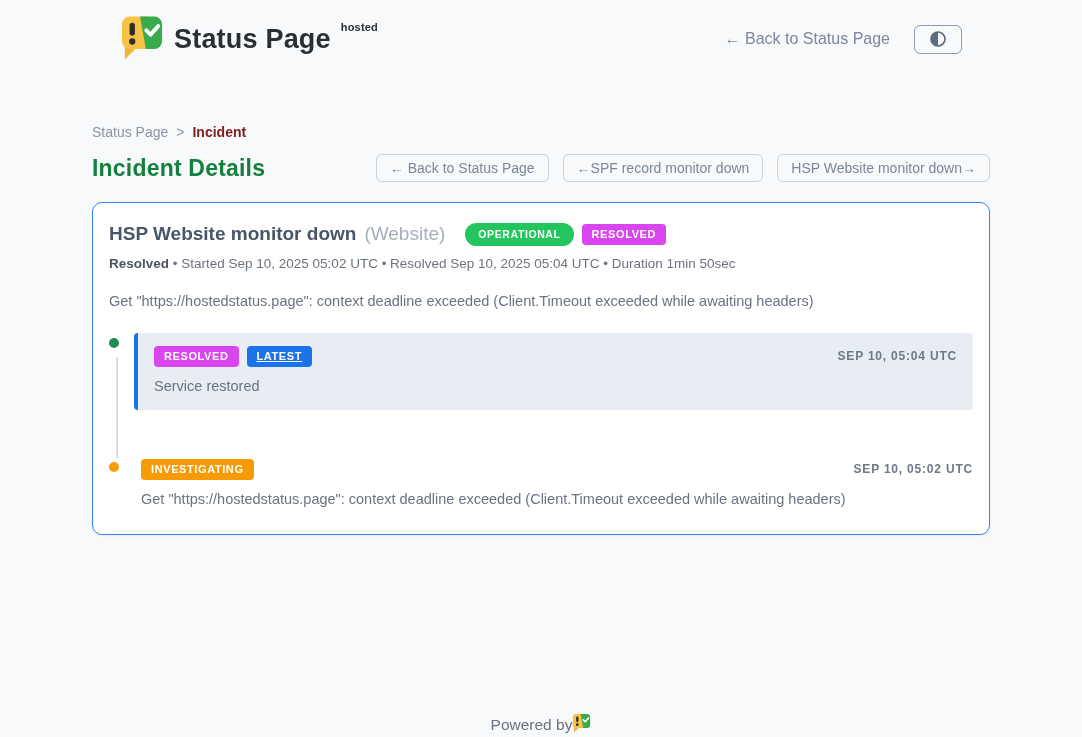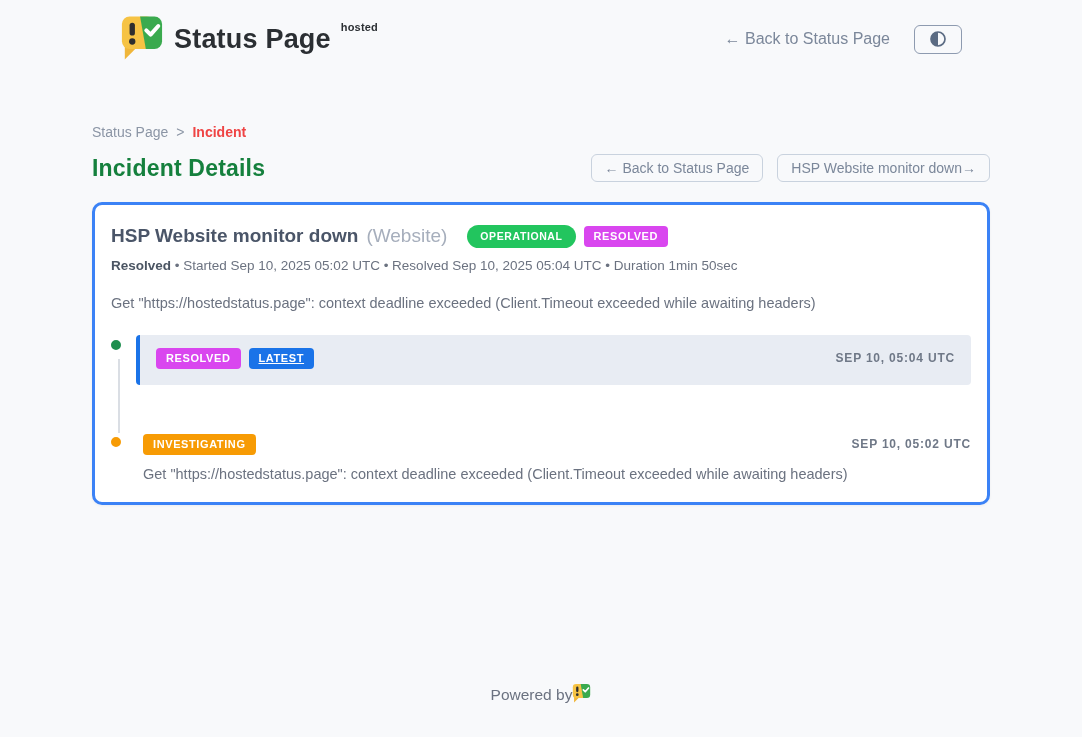--- a/index.html
+++ b/index.html
@@ -22,34 +22,34 @@
   .back-link { color: #7b879a; font-size: 16px; text-decoration: none; cursor: pointer; }
   .theme-toggle {
     width: 48px; height: 29px; border: 1px solid #8e9bb0; border-radius: 6px;
     background: #f8f9fb; display: flex; align-items: center; justify-content: center; cursor: pointer;
   }
   
   .container { max-width: 898px; margin: 0 auto; }
   .main { padding-top: 46px; }
   .breadcrumb { font-size: 14px; color: #8b95a5; display: flex; align-items: center; gap: 8px; }
   .breadcrumb .crumb-link { color: #8b95a5; text-decoration: none; cursor: pointer; }
-  .breadcrumb .crumb-current { color: #ef4444; font-weight: bold; }
+  .breadcrumb .crumb-current { color: #7f1d1d; font-weight: bold; }
   .title-row { margin-top: 14px; display: flex; align-items: center; justify-content: space-between; }
   .page-title { font-size: 23px; font-weight: bold; color: #15803d; letter-spacing: 0.2px; }
   .nav-buttons { display: flex; gap: 14px; }
   .nav-btn {
     border: 1px solid #c9d2de; border-radius: 6px; background: transparent;
     color: #7b879a; font-size: 14px; font-family: "Liberation Sans", sans-serif;
     padding: 5px 13px; cursor: pointer; white-space: nowrap;
   }
   
   .card {
-    margin-top: 20px; background: #ffffff; border: 3px solid #3b82f6;
+    margin-top: 20px; background: #ffffff; border: 1px solid #3b82f6;
     border-radius: 10px; box-shadow: 0 1px 3px rgba(16,24,40,0.05);
-    padding: 20px 16px 20px 16px;
+    padding: 20px 16px 27px 16px;
   }
   .card-title-row { display: flex; align-items: center; flex-wrap: wrap; gap: 8px; }
   .incident-title { font-size: 19px; font-weight: bold; color: #4a5568; }
   .incident-component { font-size: 19px; color: #a6aebc; font-weight: normal; }
   .badge {
     display: inline-block; color: #ffffff; font-size: 11px; font-weight: bold;
     letter-spacing: 0.6px; padding: 5px 10px; border-radius: 4px; line-height: 1;
   }
   .badge-operational { background: #22c55e; border-radius: 999px; padding: 6px 13px; margin-left: 12px; font-size: 10.5px; }
   .badge-resolved { background: #d946ef; }
@@ -123,20 +123,21 @@
   <div class="breadcrumb">
     <a class="crumb-link">Status Page</a>
     <span>&gt;</span>
     <span class="crumb-current">Incident</span>
   </div>
 
   <div class="title-row">
     <h1 class="page-title">Incident Details</h1>
     <div class="nav-buttons">
       <button class="nav-btn">← Back to Status Page</button>
+      <button class="nav-btn">←SPF record monitor down</button>
       <button class="nav-btn">HSP Website monitor down→</button>
     </div>
   </div>
 
   <div class="card">
     <div class="card-title-row">
       <span class="incident-title">HSP Website monitor down</span>
       <span class="incident-component">(Website)</span>
       <span class="badge badge-operational">OPERATIONAL</span>
       <span class="badge badge-resolved">RESOLVED</span>
@@ -149,20 +150,21 @@
     <div class="timeline">
 
       <div class="tl-item has-line">
         <span class="tl-dot green"></span>
         <div class="tl-box">
           <div class="tl-head">
             <span class="badge badge-resolved">RESOLVED</span>
             <span class="badge badge-latest">LATEST</span>
             <span class="tl-timestamp">SEP 10, 05:04 UTC</span>
           </div>
+          <p class="tl-message">Service restored</p>
         </div>
       </div>
 
       <div class="tl-item">
         <span class="tl-dot orange"></span>
         <div class="tl-plain">
           <div class="tl-head">
             <span class="badge badge-investigating">INVESTIGATING</span>
             <span class="tl-timestamp">SEP 10, 05:02 UTC</span>
           </div>

